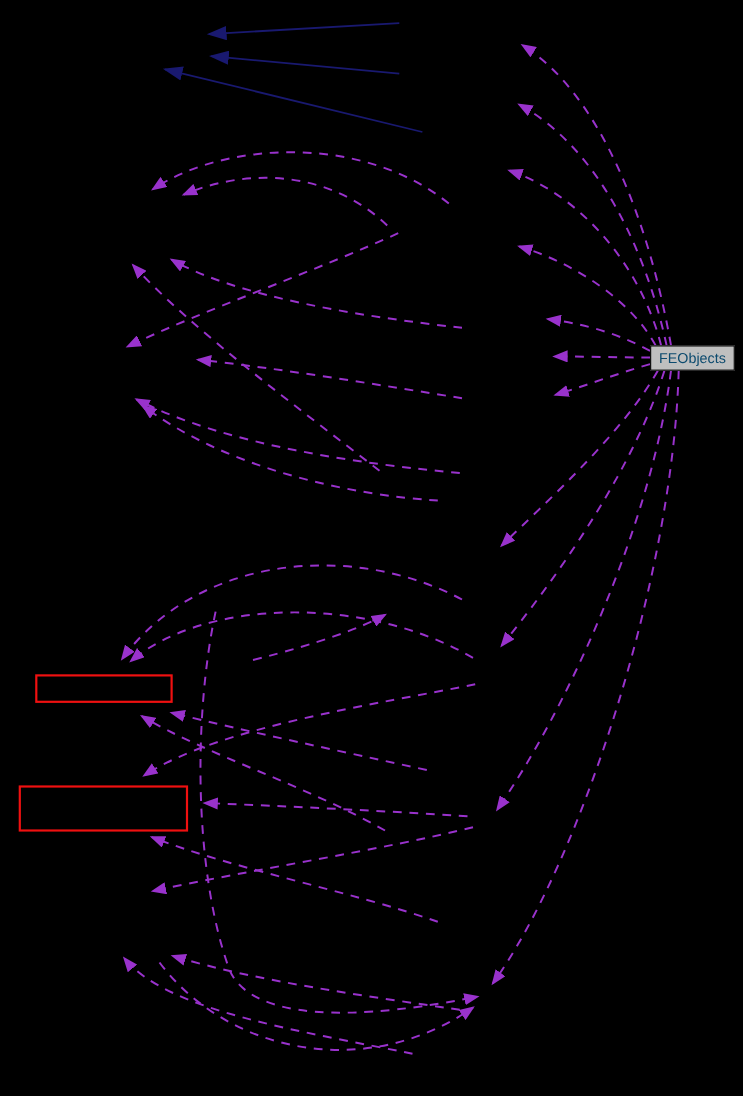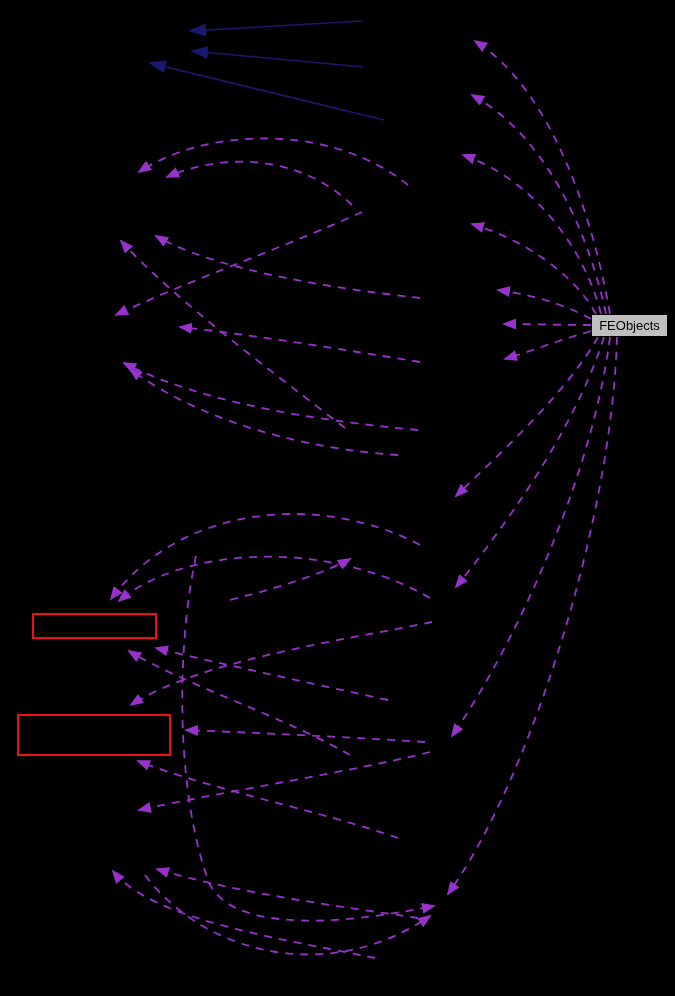--- a/index.html
+++ b/index.html
@@ -20,21 +20,21 @@
   #graph-canvas{position:absolute;left:0;top:0;}
   .edge{fill:none;}
   .edge.dashed{stroke:var(--edge-purple);stroke-width:1.8;stroke-dasharray:8 7;}
   .edge.solid{stroke:var(--edge-navy);stroke-width:1.6;}
   .head-purple{fill:var(--edge-purple);}
   .head-navy{fill:var(--edge-navy);}
   .node{position:absolute;box-sizing:border-box;}
   .node.gray-node{
     background:var(--node-gray);
     border:1px solid #000;
-    color:#000000;
+    color:#0c4a6e;
     font-size:13px;
     display:flex;align-items:center;justify-content:center;
     cursor:pointer;
   }
   .node.red-node{
     background:transparent;
     border:2px solid var(--node-red);
     cursor:pointer;
   }
 </style>

